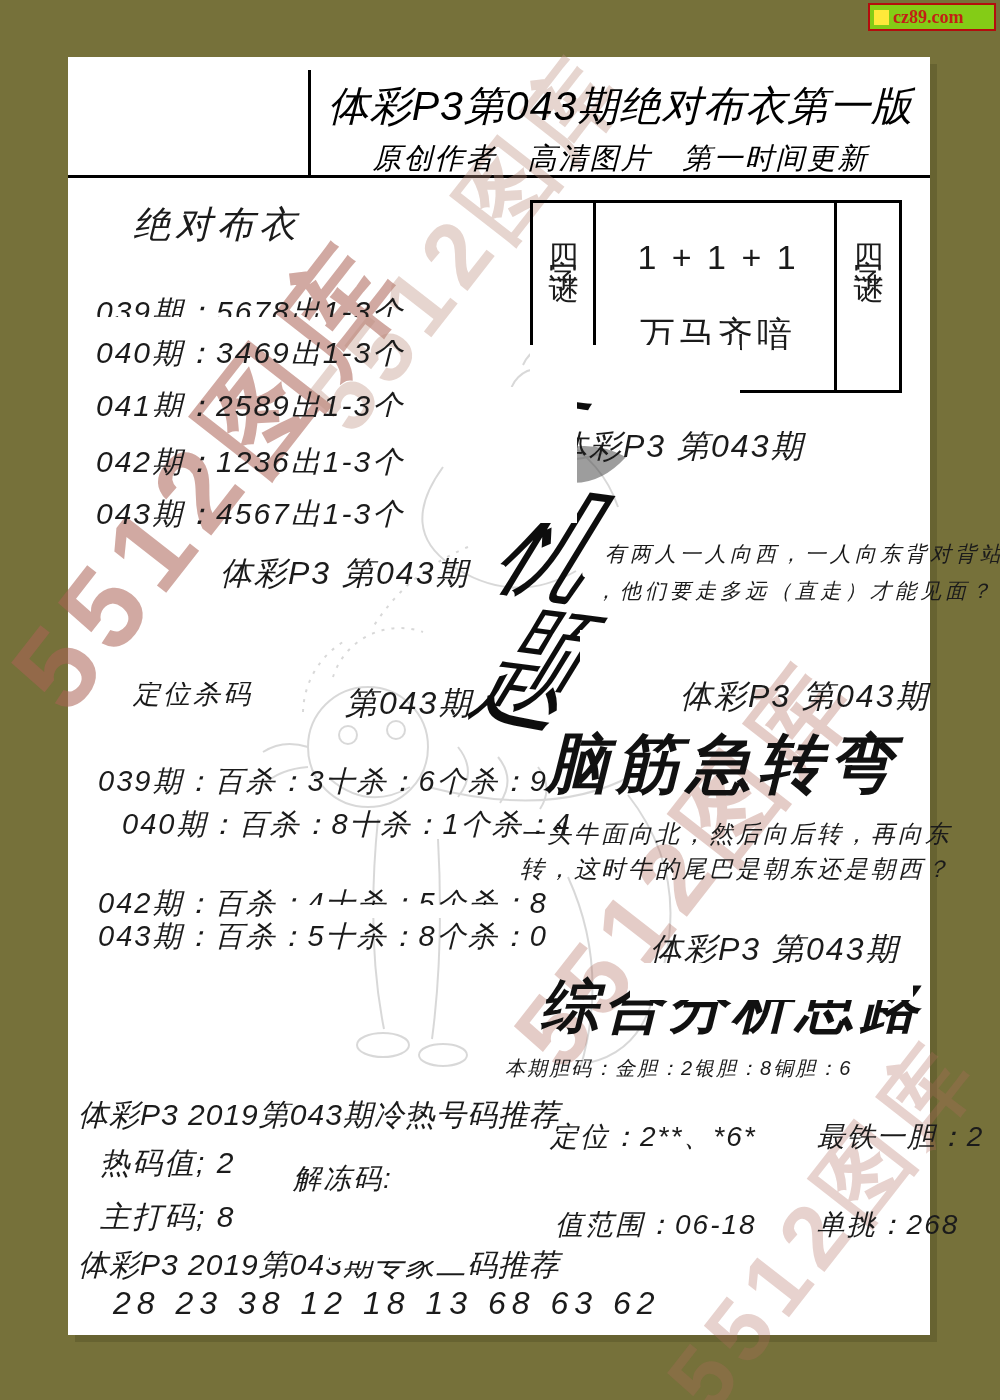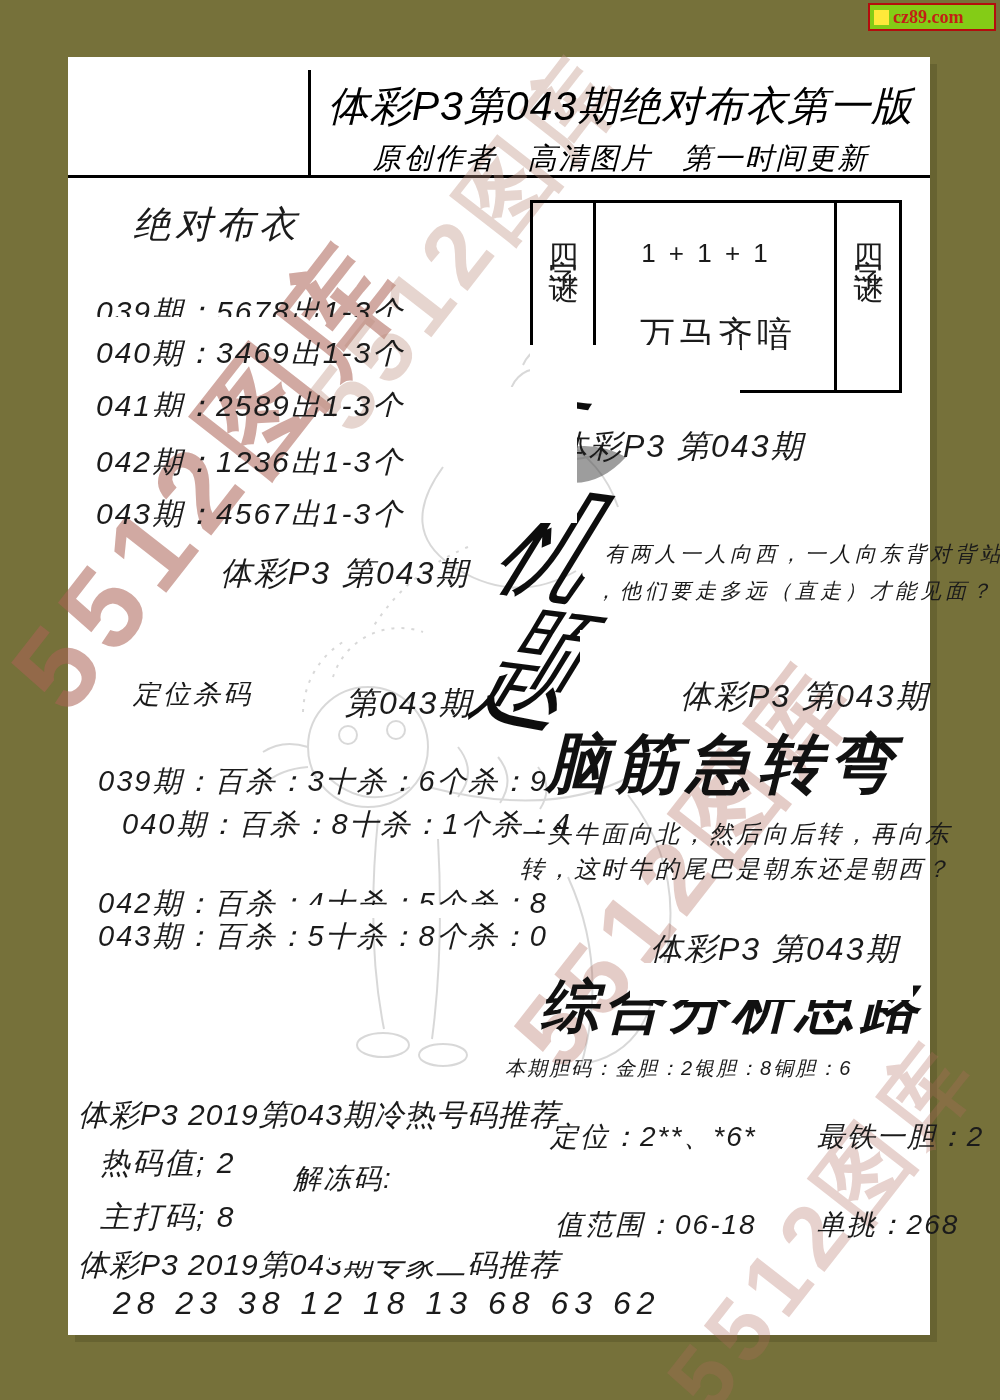--- a/index.html
+++ b/index.html
@@ -56,21 +56,21 @@
   .unfreeze{left:225px;top:1103px;font-size:28px;letter-spacing:2px;}
   .mainc{left:32px;top:1140px;font-size:30px;letter-spacing:2px;}
   .h-expert{left:10px;top:1188px;font-size:30px;letter-spacing:1px;}
   .expnums{left:45px;top:1228px;font-size:32px;letter-spacing:6px;}
   
   .rbox{left:462px;top:143px;width:372px;height:193px;border:3px solid #000;box-sizing:border-box;z-index:2;background:transparent;}
   .rbox .cell-l{left:0;top:0;width:63px;height:100%;border-right:3px solid #000;box-sizing:border-box;}
   .rbox .cell-r{right:0;top:0;width:65px;height:100%;border-left:3px solid #000;box-sizing:border-box;}
   .vtext{left:50%;top:18px;transform:translateX(-50%);writing-mode:vertical-rl;text-orientation:upright;
     font-size:30px;letter-spacing:14px;white-space:nowrap;}
-  .rbox .formula{left:51px;top:35px;width:244px;text-align:center;font-size:26px;letter-spacing:3px;}
+  .rbox .formula{left:63px;top:35px;width:244px;text-align:center;font-size:34px;letter-spacing:3px;}
   .rbox .phrase{left:63px;top:108px;width:244px;text-align:center;font-size:35px;letter-spacing:4px;}
   
   .p-r1{left:487px;top:368px;font-size:32px;letter-spacing:2px;}
   .p-r2{left:612px;top:618px;font-size:32px;letter-spacing:2px;}
   .p-r3{left:582px;top:871px;font-size:32px;letter-spacing:2px;}
   .mchar{font-size:95px;color:#0d0d0d;transform:skewX(-26deg) rotate(7deg) scaleY(1.3);transform-origin:center;z-index:2;}
   .mc1{left:432px;top:322px;font-size:78px;}
   .mc2{left:444px;top:424px;}
   .mc3{left:424px;top:550px;}
   .rq1{left:537px;top:483px;font-size:21px;letter-spacing:4px;}

